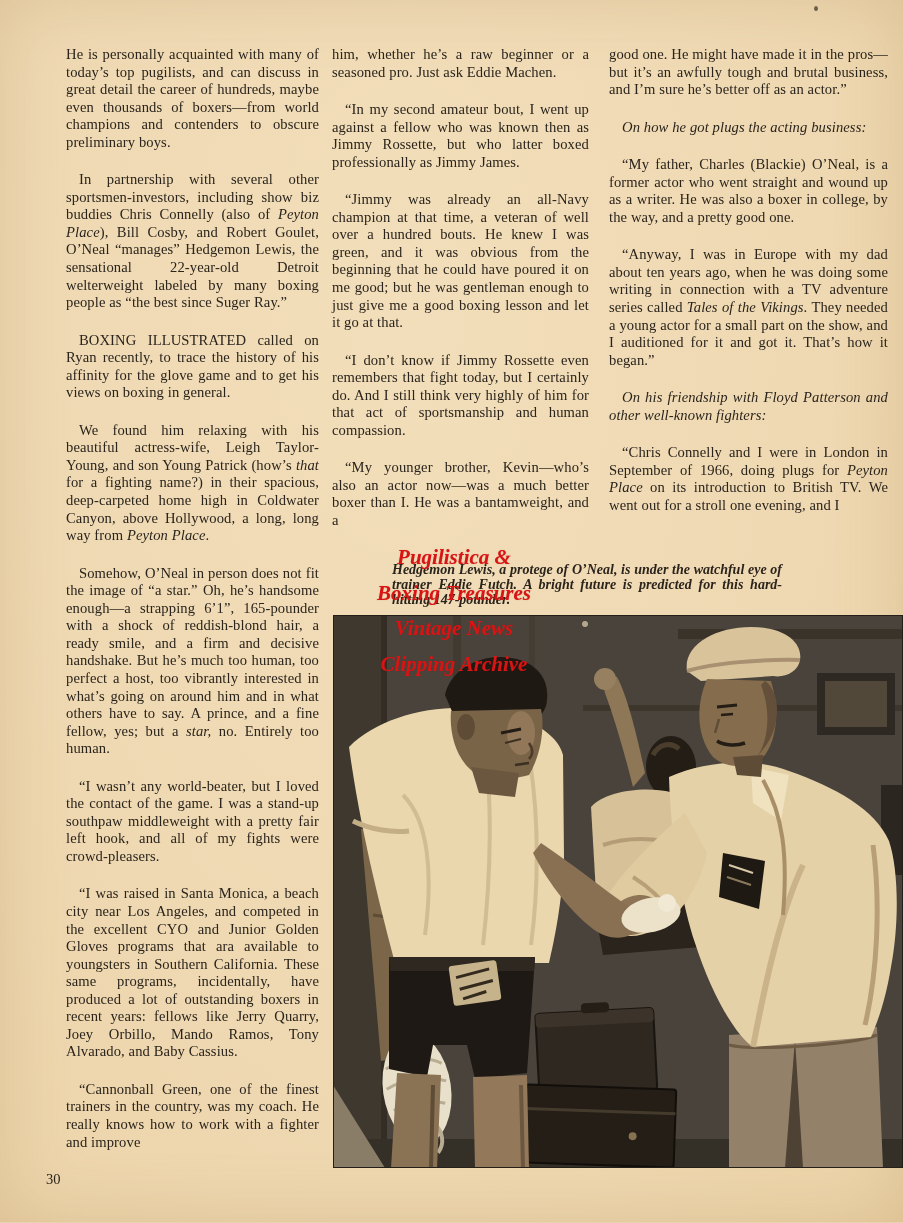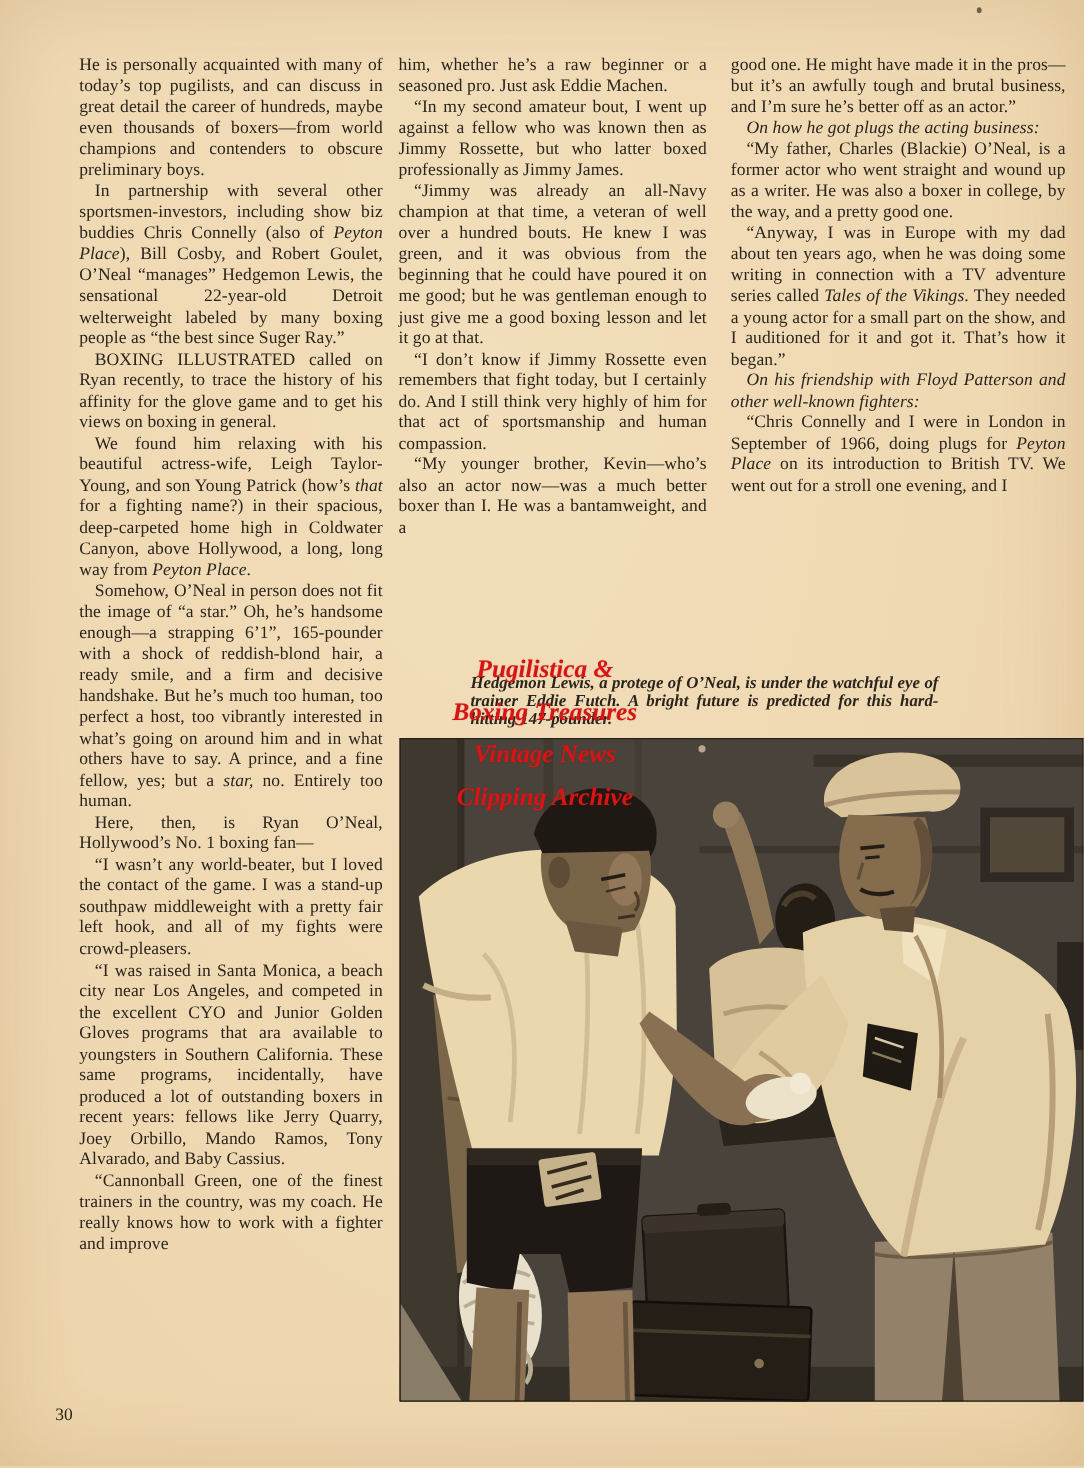--- a/index.html
+++ b/index.html
@@ -6,21 +6,21 @@
   body{width:903px;height:1223px;overflow:hidden;background:#e9d3ac;}
   .page{
     position:relative;width:903px;height:1222px;overflow:hidden;
     background:radial-gradient(ellipse at 45% 25%, #f2deba 0%, #efd9b3 55%, #ecd3a8 100%);
     box-shadow:inset 0 0 70px rgba(150,110,55,.20);
     font-family:Liberation Serif, serif;
   }
   .col{position:absolute;top:46px;text-align:justify;color:#2a241c;
        font-size:14.6px;line-height:17.55px;letter-spacing:.1px;}
   .col p{margin:0;padding:0;}
-  .col p.ind{text-indent:13px;}
+  .col p.ind{text-indent:13px;margin-top:20px;}
   .c1{left:66px;width:253px;}
   .c2{left:332px;width:257px;}
   .c3{left:609px;width:279px;}
   em{font-style:italic;}
   .caption{position:absolute;left:392px;top:562px;width:390px;z-index:5;
            font-weight:bold;font-style:italic;font-size:14px;line-height:15px;
            text-align:justify;color:#2b241c;}
   .photo{position:absolute;left:333px;top:615px;width:570px;height:553px;margin:0;
          z-index:10;background:#48413a;}
   .photo svg{display:block;}
@@ -36,21 +36,20 @@
 <body>
 
 <div class="page">
 
   <div class="col c1">
       <p><span>He is personally acquainted with many of today’s top pugilists, and can discuss in great detail the career of hundreds, maybe even thousands of boxers—from world champions and contenders to obscure preliminary boys.</span></p>
       <p class="ind"><span>In partnership with several other sportsmen-investors, including show biz buddies Chris Connelly (also of </span><em>Peyton Place</em><span>), Bill Cosby, and Robert Goulet, O’Neal “manages” Hedgemon Lewis, the sensational 22-year-old Detroit welterweight labeled by many boxing people as “the best since Suger Ray.”</span></p>
       <p class="ind"><span>BOXING ILLUSTRATED called on Ryan recently, to trace the history of his affinity for the glove game and to get his views on boxing in general.</span></p>
       <p class="ind"><span>We found him relaxing with his beautiful actress-wife, Leigh Taylor-Young, and son Young Patrick (how’s </span><em>that</em><span> for a fighting name?) in their spacious, deep-carpeted home high in Coldwater Canyon, above Hollywood, a long, long way from </span><em>Peyton Place</em><span>.</span></p>
       <p class="ind"><span>Somehow, O’Neal in person does not fit the image of “a star.” Oh, he’s handsome enough—a strapping 6’1”, 165-pounder with a shock of reddish-blond hair, a ready smile, and a firm and decisive handshake. But he’s much too human, too perfect a host, too vibrantly interested in what’s going on around him and in what others have to say. A prince, and a fine fellow, yes; but a </span><em>star,</em><span> no. Entirely too human.</span></p>
-      <p class="ind"><span>Here, then, is Ryan O’Neal, Hollywood’s No. 1 boxing fan—</span></p>
       <p class="ind"><span>“I wasn’t any world-beater, but I loved the contact of the game. I was a stand-up southpaw middleweight with a pretty fair left hook, and all of my fights were crowd-pleasers.</span></p>
       <p class="ind"><span>“I was raised in Santa Monica, a beach city near Los Angeles, and competed in the excellent CYO and Junior Golden Gloves programs that ara available to youngsters in Southern California. These same programs, incidentally, have produced a lot of outstanding boxers in recent years: fellows like Jerry Quarry, Joey Orbillo, Mando Ramos, Tony Alvarado, and Baby Cassius.</span></p>
       <p class="ind"><span>“Cannonball Green, one of the finest trainers in the country, was my coach. He really knows how to work with a fighter and improve</span></p>
     </div>
   <div class="col c2">
       <p><span>him, whether he’s a raw beginner or a seasoned pro. Just ask Eddie Machen.</span></p>
       <p class="ind"><span>“In my second amateur bout, I went up against a fellow who was known then as Jimmy Rossette, but who latter boxed professionally as Jimmy James.</span></p>
       <p class="ind"><span>“Jimmy was already an all-Navy champion at that time, a veteran of well over a hundred bouts. He knew I was green, and it was obvious from the beginning that he could have poured it on me good; but he was gentleman enough to just give me a good boxing lesson and let it go at that.</span></p>
       <p class="ind"><span>“I don’t know if Jimmy Rossette even remembers that fight today, but I certainly do. And I still think very highly of him for that act of sportsmanship and human compassion.</span></p>
       <p class="ind"><span>“My younger brother, Kevin—who’s also an actor now—was a much better boxer than I. He was a bantamweight, and a</span></p>

